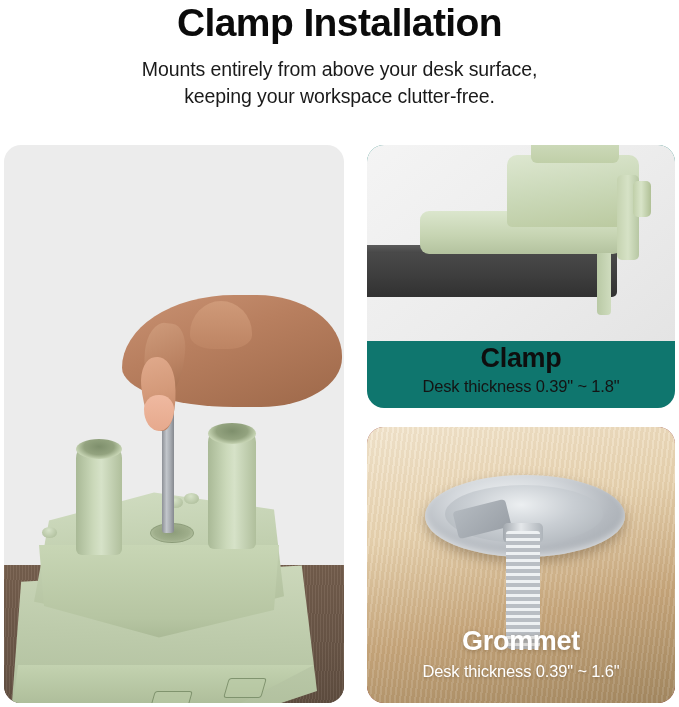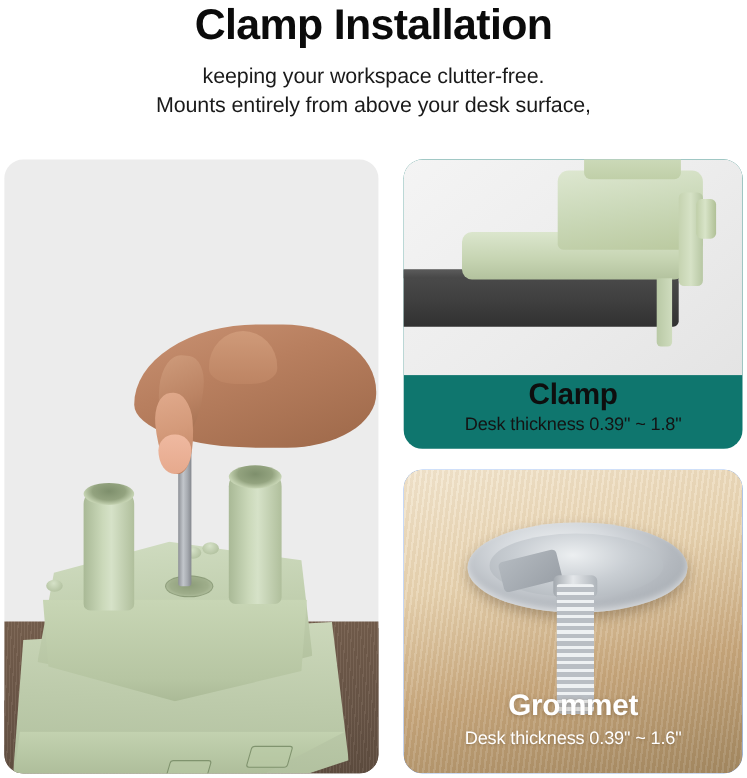--- a/index.html
+++ b/index.html
@@ -23,21 +23,21 @@
     font-size:19.5px; font-weight:400; color:#1a1a1a;
     line-height:27px; letter-spacing:-0.1px;
   }
   .subtitle span { display:block; }
 
   
   .panel { position:absolute; border-radius:17px; overflow:hidden; }
 
   .panel-left   { left:4px;   top:145px; width:340px; height:558px; background:#ececec; }
   .panel-clamp  { left:367px; top:145px; width:308px; height:263px; background:#0f766e; }
-  .panel-grom   { left:367px; top:427px; width:308px; height:276px; background:#3b82f6; }
+  .panel-grom   { left:367px; top:427px; width:308px; height:276px; background:#7f1d1d; }
 
   
   .desk-dark {
     position:absolute; left:-6px; top:300px; width:360px; height:268px;
     background:
       repeating-linear-gradient(93deg, rgba(255,255,255,0.045) 0 1px, rgba(0,0,0,0.05) 1px 3px),
       linear-gradient(170deg,#7b6454 0%, #6e5a4b 38%, #5f4e41 100%);
     transform-origin: 0 0;
     clip-path: polygon(0% 72%, 100% 46%, 100% 100%, 0% 100%);
   }
@@ -253,22 +253,22 @@
   }
 </style>
 </head>
 <body>
 
 <div class="page">
 
   <div class="header">
     <div class="title">Clamp Installation</div>
     <div class="subtitle">
+      <span>Mounts entirely from above your desk surface,</span>
       <span>keeping your workspace clutter-free.</span>
-      <span>Mounts entirely from above your desk surface,</span>
     </div>
   </div>
 
   <div class="panel panel-left">
     <div class="desk-dark"></div>
     <div class="desk-dark-top"></div>
 
     <div class="mount-plate"></div>
     <div class="mount-plate-edge"></div>
     <div class="tab tab-a"></div>

